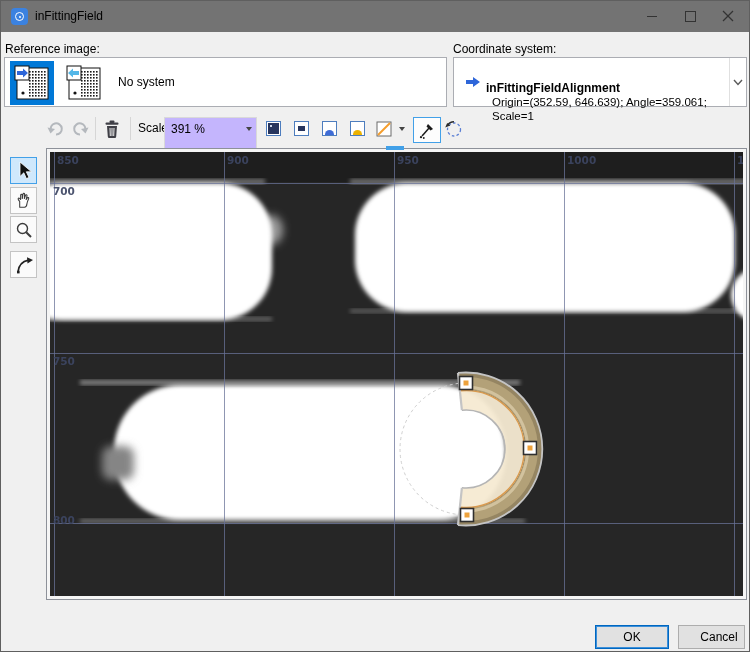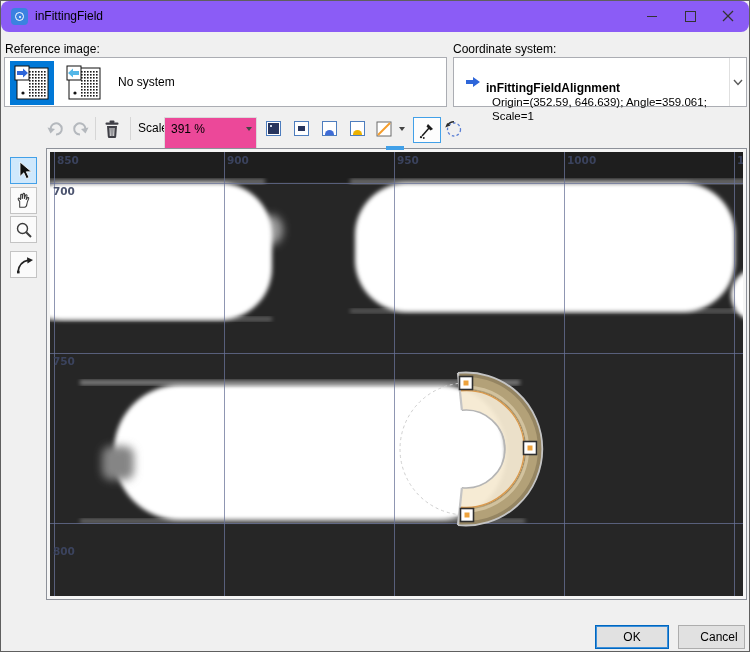--- a/index.html
+++ b/index.html
@@ -1,19 +1,19 @@
 <!DOCTYPE html>
 <html><head>
 <meta charset="utf-8">
 <style>
   html,body{margin:0;padding:0;background:#c8c8c8;font-family:"Liberation Sans",sans-serif;}
   .window{position:relative;width:750px;height:652px;background:#f0f0f0;border:1px solid #5f5f5f;box-sizing:border-box;overflow:hidden;}
   .abs{position:absolute;}
   
-  .titlebar{position:absolute;left:0;top:0;width:100%;height:31px;background:#8b5cf6;border-radius:8px;}
+  .titlebar{position:absolute;left:0;top:0;width:100%;height:31px;background:#737373;}
   .app-icon{position:absolute;left:10px;top:7px;width:17px;height:17px;border-radius:4px;background:#3b82e0;}
   .app-icon .ring{position:absolute;left:4px;top:4px;width:7px;height:7px;border:1.6px solid #fff;border-radius:50%;}
   .app-icon .dot{position:absolute;left:7.5px;top:7.5px;width:2px;height:2px;background:#fff;border-radius:50%;}
   .title-text{position:absolute;left:34px;top:0;height:31px;line-height:31px;font-size:12px;color:#000;}
   .win-btn{position:absolute;top:0;width:38px;height:30px;}
   .g-min{position:absolute;left:14px;top:15px;width:10px;height:1px;background:#333;}
   .g-max{position:absolute;left:14px;top:10px;width:9px;height:9px;border:1px solid #333;}
   
   .sec-label{position:absolute;font-size:12px;color:#000;text-align:right;}
   .panel{position:absolute;background:#fff;border:1px solid #abadb3;box-sizing:border-box;}
@@ -24,21 +24,21 @@
   .coord-details{font-size:11.5px;color:#000;line-height:14px;margin-left:6px;}
   .coord-chevron{position:absolute;right:0;top:0;width:16px;height:100%;border-left:1px solid #e0e0e0;display:flex;align-items:center;justify-content:center;}
   
   .toolbar{position:absolute;left:0;top:112px;width:100%;height:31px;}
   .tb-sep{position:absolute;top:4px;width:1px;height:23px;background:#d6d6d6;}
   .tb-txt{position:absolute;font-size:12px;color:#000;top:8px;}
   .tb-btn{position:absolute;top:4px;display:flex;align-items:center;justify-content:center;}
   .framed{width:23px;height:23px;}
   .framed .frame{width:15px;height:15px;border:1px solid #4d7dbe;background:#fff;position:relative;overflow:hidden;box-sizing:border-box;}
   .mound{position:absolute;left:2px;bottom:0;width:9px;height:5px;border-radius:5px 5px 0 0;}
-  .combo{position:absolute;left:163px;top:4px;width:93px;height:38px;background:#ec4899;border:1px solid #d9d9d9;box-sizing:border-box;}
+  .combo{position:absolute;left:163px;top:4px;width:93px;height:38px;background:#c4b5fd;border:1px solid #d9d9d9;box-sizing:border-box;}
   .combo .val{position:absolute;left:6px;top:4px;font-size:12px;color:#000;}
   .caret{width:0;height:0;border-left:3.5px solid transparent;border-right:3.5px solid transparent;border-top:4px solid #444;}
   .sel-tool{border:1px solid #42a0e8;background:#fdfdfd;}
   
   .ltool{position:absolute;left:9px;width:27px;height:27px;background:#fbfbfb;border:1px solid #c4c4c4;box-sizing:border-box;display:flex;align-items:center;justify-content:center;}
   .ltool.selected{background:#cfe8fc;border:1px solid #42a0e8;}
   
   .canvas-frame{position:absolute;left:45px;top:147px;width:701px;height:452px;border:1px solid #8d9199;background:#f5f5f5;box-sizing:border-box;font-weight:bold;}
   .canvas-img{position:absolute;left:3px;top:3px;width:693px;height:444px;overflow:hidden;background:#262626;}
   .tick{position:absolute;font-family:"DejaVu Sans",sans-serif;font-size:10.5px;color:#3d4663;opacity:0.92;}
@@ -298,20 +298,20 @@
         </g>
       </svg>
       
       <div class="tick" style="left:7px;top:2px;">850</div>
       <div class="tick" style="left:177px;top:2px;">900</div>
       <div class="tick" style="left:347px;top:2px;">950</div>
       <div class="tick" style="left:517px;top:2px;">1000</div>
       <div class="tick" style="left:687px;top:2px;">1050</div>
       <div class="tick" style="left:3px;top:33px;">700</div>
       <div class="tick" style="left:3px;top:203px;">750</div>
-      <div class="tick" style="left:3px;top:393px;">800</div>
+      <div class="tick" style="left:3px;top:362px;">800</div>
     </div>
   </div>
 
   <div class="btn default" style="left:594px;width:74px;">OK</div>
   <div class="btn normal" style="left:677px;width:67px;">Cancel</div>
 
 </div>
 
 </body></html>

